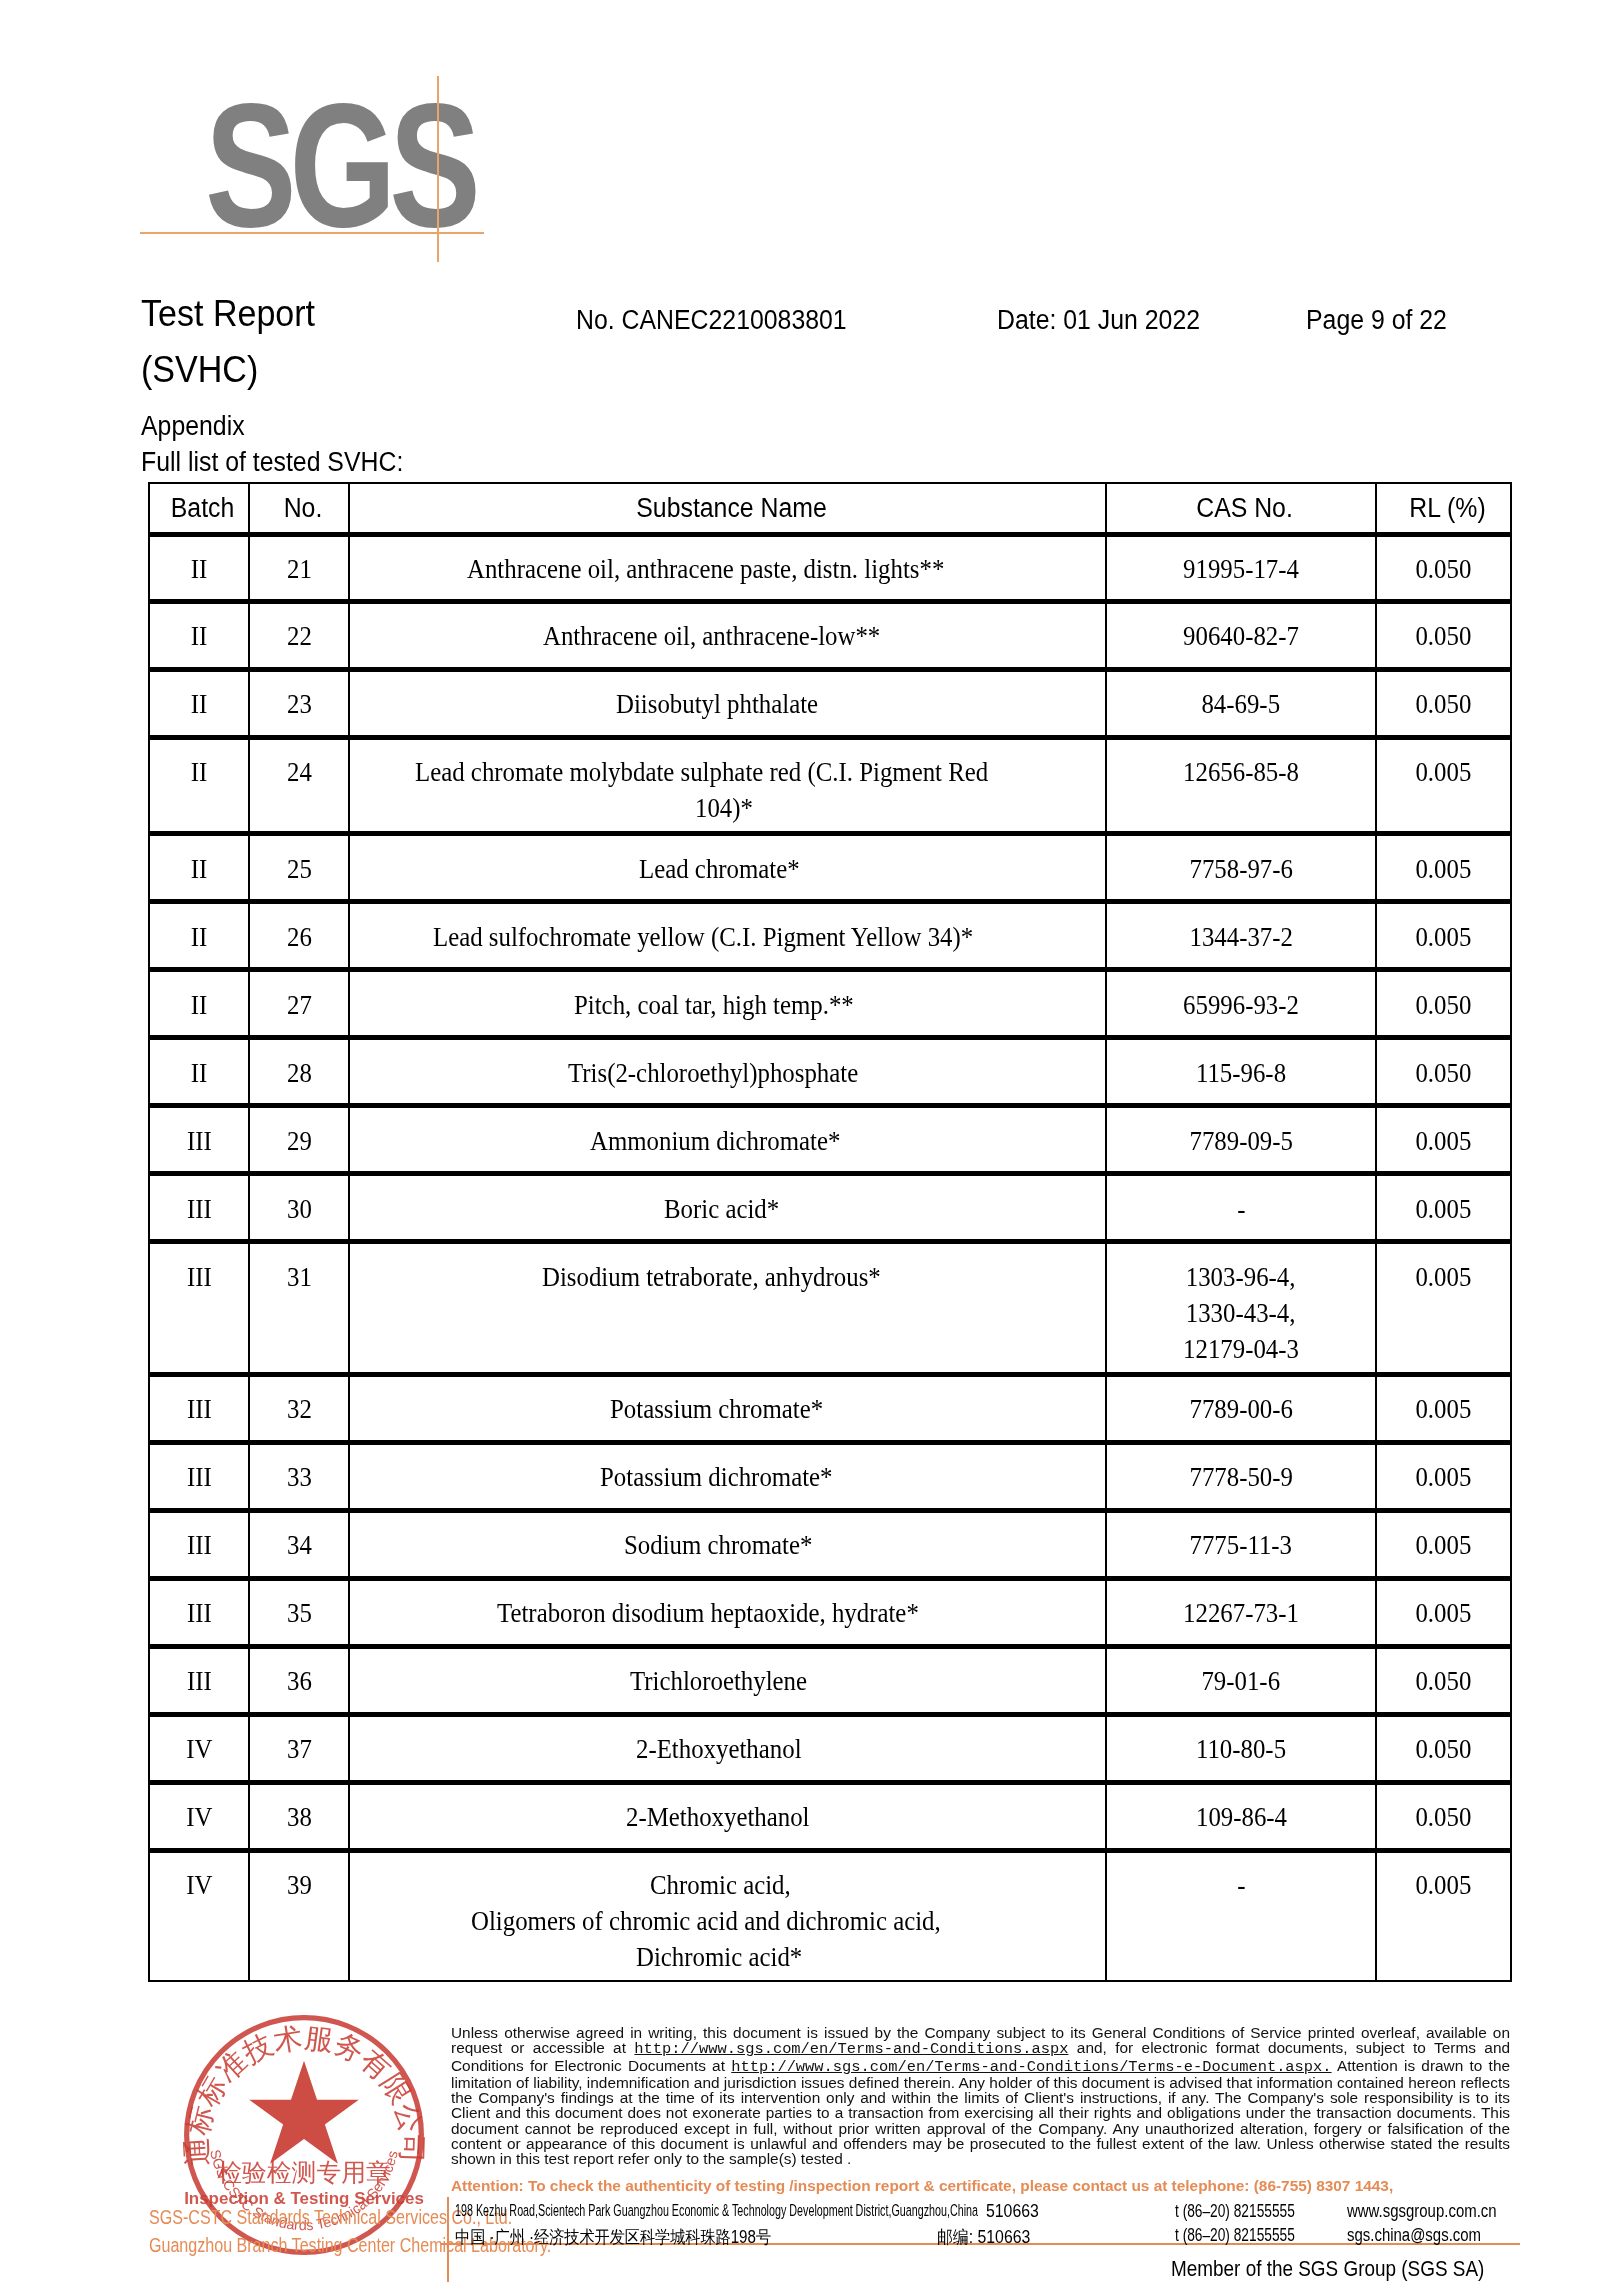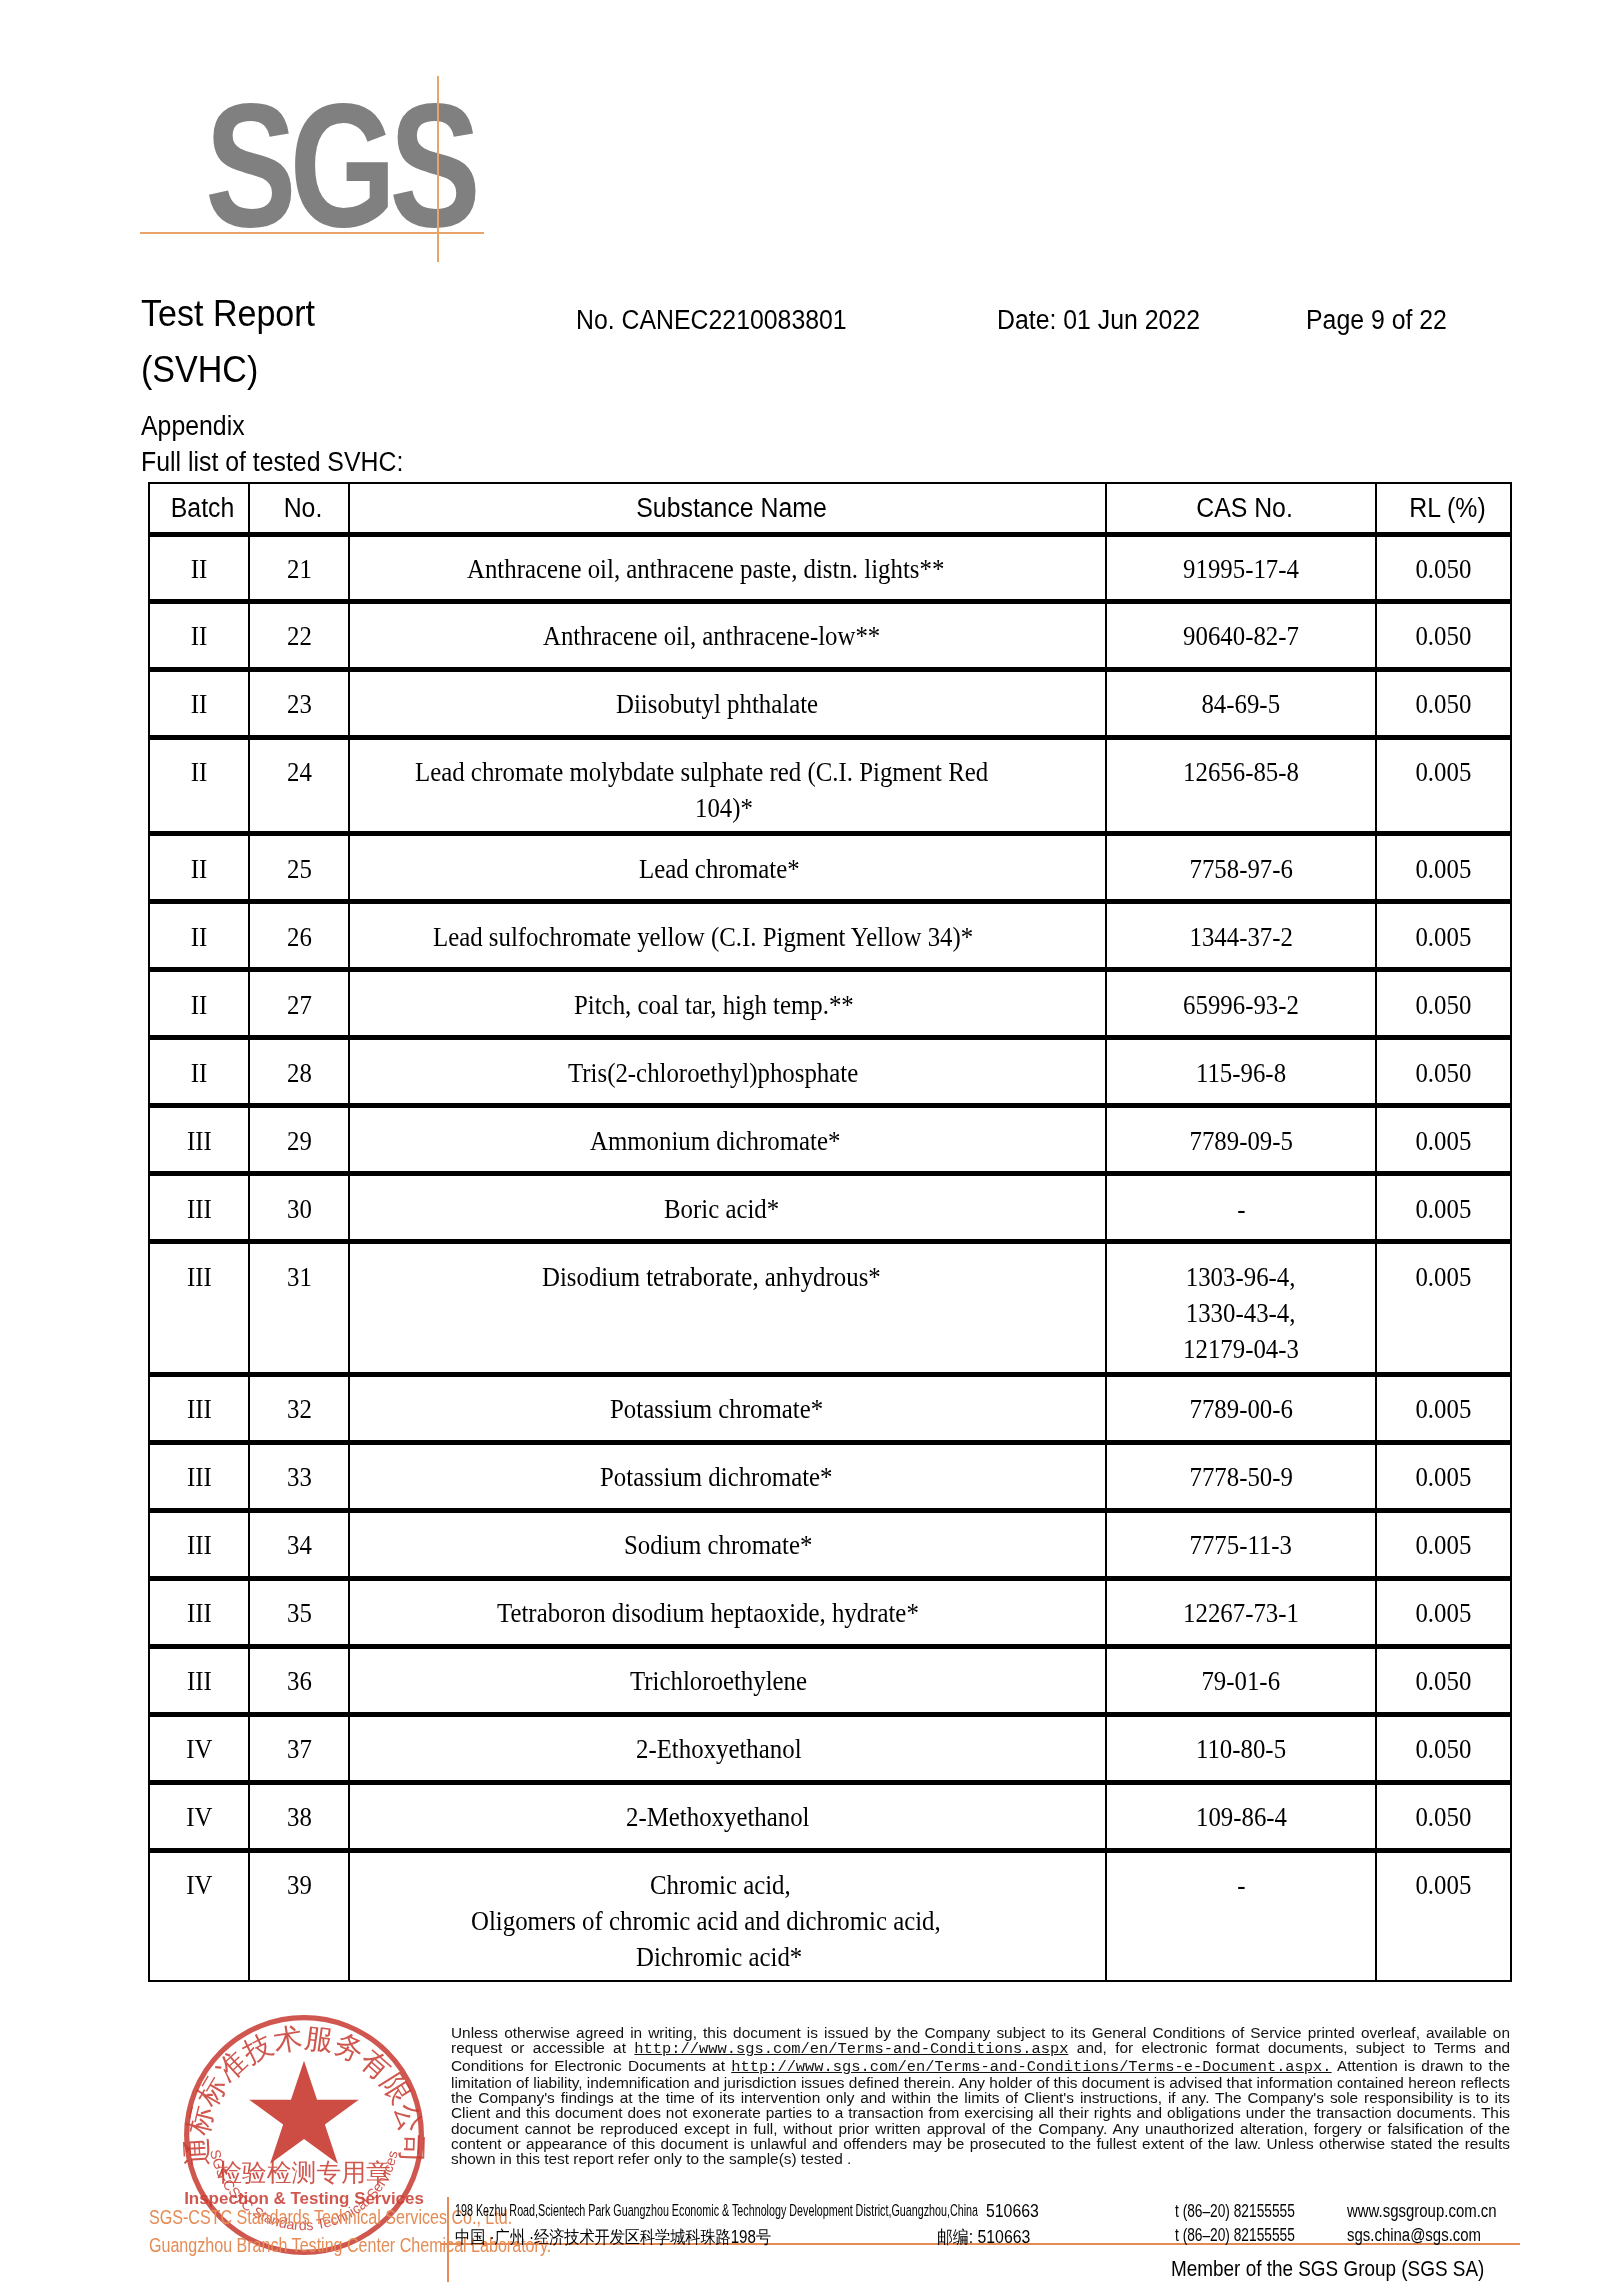--- a/index.html
+++ b/index.html
@@ -322,20 +322,21 @@
   <text x="204" y="275" text-anchor="middle" font-size="38" fill="#c83a30" opacity="0.85" font-family="'DejaVu Sans', sans-serif">检验检测专用章</text>
   <text x="204" y="310" text-anchor="middle" font-size="26" font-weight="bold" fill="#c83a30" opacity="0.85" font-family="'Liberation Sans', sans-serif">Inspection &amp; Testing Services</text>
 </svg>
 <div class="company1">SGS-CSTC  Standards  Technical  Services Co., Ltd.</div>
 <div class="company2">Guangzhou Branch Testing Center Chemical Laboratory.</div>
 
 <div class="legal">
   <span>Unless otherwise agreed in writing, this document is issued by the Company subject to its General Conditions of Service printed overleaf, available on request or accessible at </span><span class="u">http://www.sgs.com/en/Terms-and-Conditions.aspx</span><span> and, for electronic format documents, subject to Terms and Conditions for Electronic Documents at </span><span class="u">http://www.sgs.com/en/Terms-and-Conditions/Terms-e-Document.aspx.</span><span> Attention is drawn to the limitation of liability, indemnification and jurisdiction issues defined therein. Any holder of this document is advised that information contained hereon reflects the Company's findings at the time of its intervention only and within the limits of Client's instructions, if any. The Company's sole responsibility is to its Client and this document does not exonerate parties to a transaction from exercising all their rights and obligations under the transaction documents. This document cannot be reproduced except in full, without prior written approval of the Company. Any unauthorized alteration, forgery or falsification of the content or appearance of this document is unlawful and offenders may be prosecuted to the fullest extent of the law. Unless otherwise stated the results shown in this test report refer only to the sample(s) tested .</span>
 </div>
 <div class="attn">
+  <div>Attention: To check the authenticity of testing /inspection report &amp; certificate, please contact us at telephone: (86-755) 8307 1443,</div>
 </div>
 
 <div class="addr-vline"></div>
 <div class="addr-hline"></div>
 <div class="addr-en">198 Kezhu Road,Scientech Park Guangzhou Economic &amp; Technology Development District,Guangzhou,China</div>
 <div class="zip1">510663</div>
 <div class="addr-cn">中国 ·广州 ·经济技术开发区科学城科珠路198号</div>
 <div class="zip-label">邮编: 510663</div>
 <div class="tel1">t (86–20) 82155555</div>
 <div class="tel2">t (86–20) 82155555</div>

